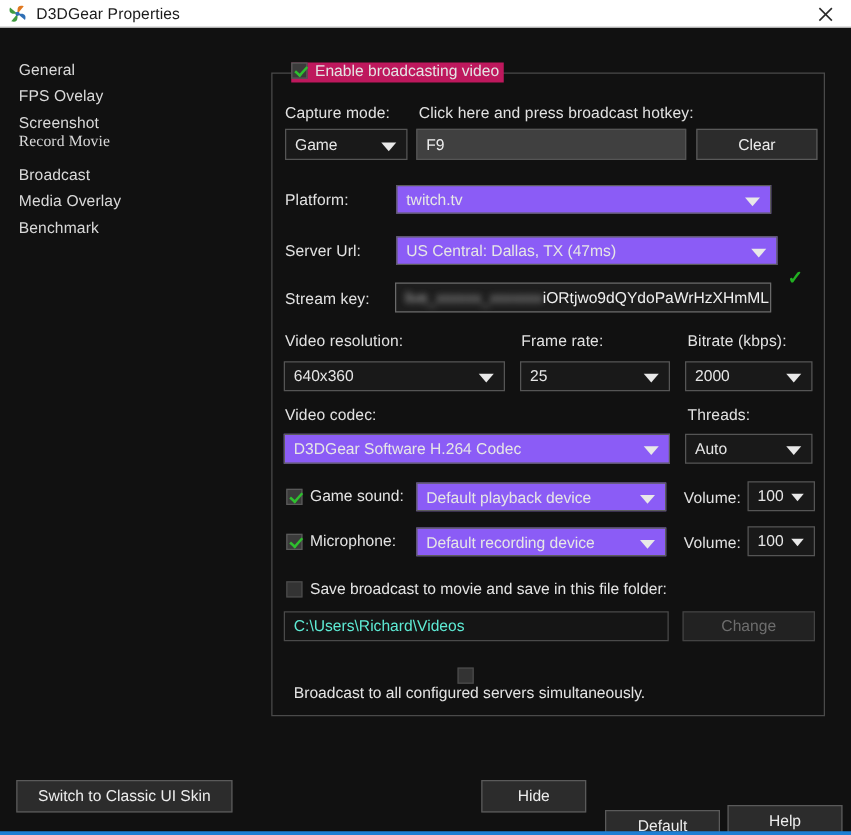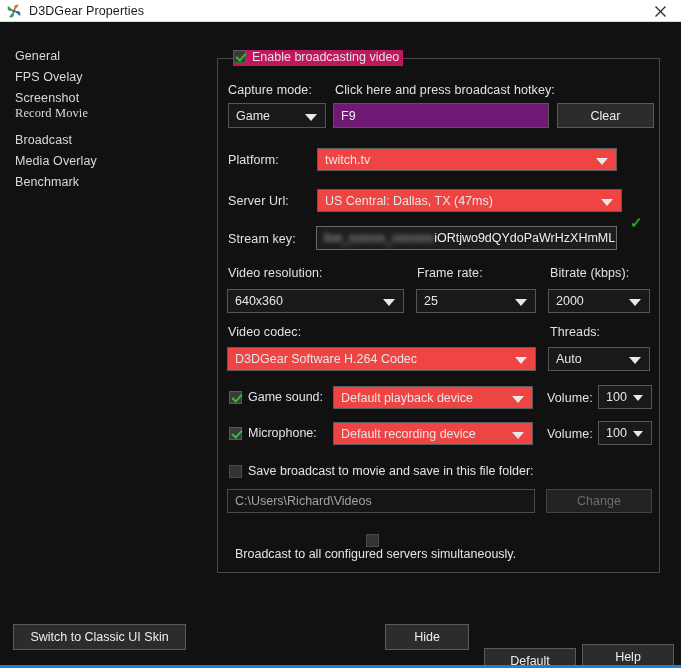--- a/index.html
+++ b/index.html
@@ -113,49 +113,49 @@
     box-sizing: border-box;
     border: 1px solid #555555;
     background: #191919;
     display: flex; align-items: center;
     padding-left: 7px;
     font-size: 12.5px;
     color: #e6e6e6;
     white-space: nowrap;
     overflow: hidden;
   }
-  .combo.lighter { background: #ef4444; border-color: #5c5c5c; }
+  .combo.lighter { background: #8b5cf6; border-color: #5c5c5c; }
   .arrow {
     position: absolute;
     right: 8px; top: 50%;
     margin-top: -2px;
     width: 0; height: 0;
     border-left: 6px solid transparent;
     border-right: 6px solid transparent;
     border-top: 7px solid #e8e8e8;
   }
   .arrow.small {
     border-left-width: 5px; border-right-width: 5px; border-top-width: 6px;
   }
 
   
   .textbox {
     position: absolute;
     box-sizing: border-box;
     border: 1px solid #555555;
-    background: #701a75;
+    background: #404040;
     display: flex; align-items: center;
     padding-left: 7px;
     font-size: 12.5px;
     color: #eeeeee;
     white-space: nowrap;
     overflow: hidden;
   }
   .textbox.key { background: #1d1d1d; border-color: #6a6a6a; }
-  .textbox.disabled { color: #a3a3a3; border-color: #4a4a4a; background: #151515; align-items: center; }
+  .textbox.disabled { color: #5eead4; border-color: #4a4a4a; background: #151515; align-items: center; }
 
   
   .redact {
     display: inline-block;
     position: relative;
     color: #b9b9b9;
     filter: blur(2.4px);
     opacity: .9;
     letter-spacing: -0.2px;
   }

